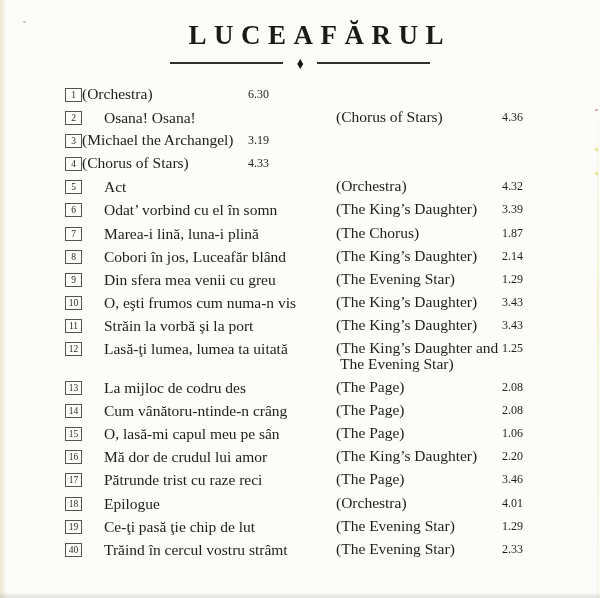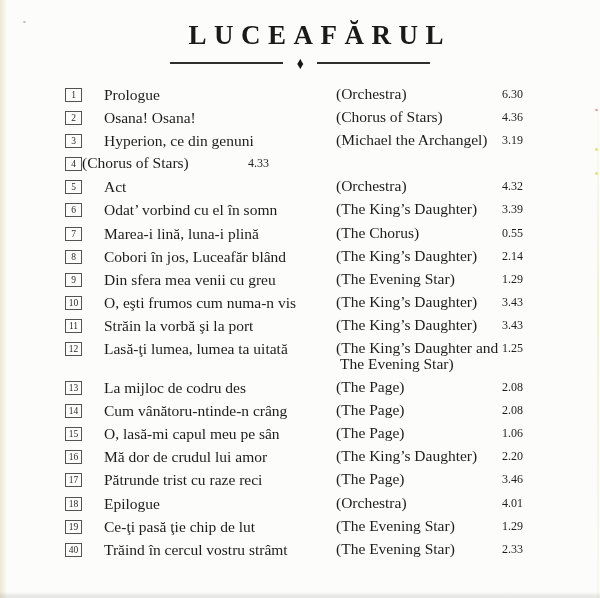--- a/index.html
+++ b/index.html
@@ -90,21 +90,20 @@
     <span class="diamond">♦</span>
     <span class="dline right"></span>
   </div>
 
   <div class="tracklist">
 
     <div class="row">
         <span class="num-box">
           <span>1</span>
         </span>
-        <span class="t-title">Prologue</span>
         <span class="t-perf">
           <span class="perf1">(Orchestra)</span>
         </span>
         <span class="t-dur">6.30</span>
       </div>
 
     <div class="row">
         <span class="num-box">
           <span>2</span>
         </span>
@@ -112,21 +111,20 @@
         <span class="t-perf">
           <span class="perf1">(Chorus of Stars)</span>
         </span>
         <span class="t-dur">4.36</span>
       </div>
 
     <div class="row">
         <span class="num-box">
           <span>3</span>
         </span>
-        <span class="t-title">Hyperion, ce din genuni</span>
         <span class="t-perf">
           <span class="perf1">(Michael the Archangel)</span>
         </span>
         <span class="t-dur">3.19</span>
       </div>
 
     <div class="row">
         <span class="num-box">
           <span>4</span>
         </span>
@@ -159,21 +157,21 @@
       </div>
 
     <div class="row">
         <span class="num-box">
           <span>7</span>
         </span>
         <span class="t-title">Marea-i lină, luna-i plină</span>
         <span class="t-perf">
           <span class="perf1">(The Chorus)</span>
         </span>
-        <span class="t-dur">0.55</span>
+        <span class="t-dur">1.87</span>
       </div>
 
     <div class="row">
         <span class="num-box">
           <span>8</span>
         </span>
         <span class="t-title">Cobori în jos, Luceafăr blând</span>
         <span class="t-perf">
           <span class="perf1">(The King’s Daughter)</span>
         </span>

